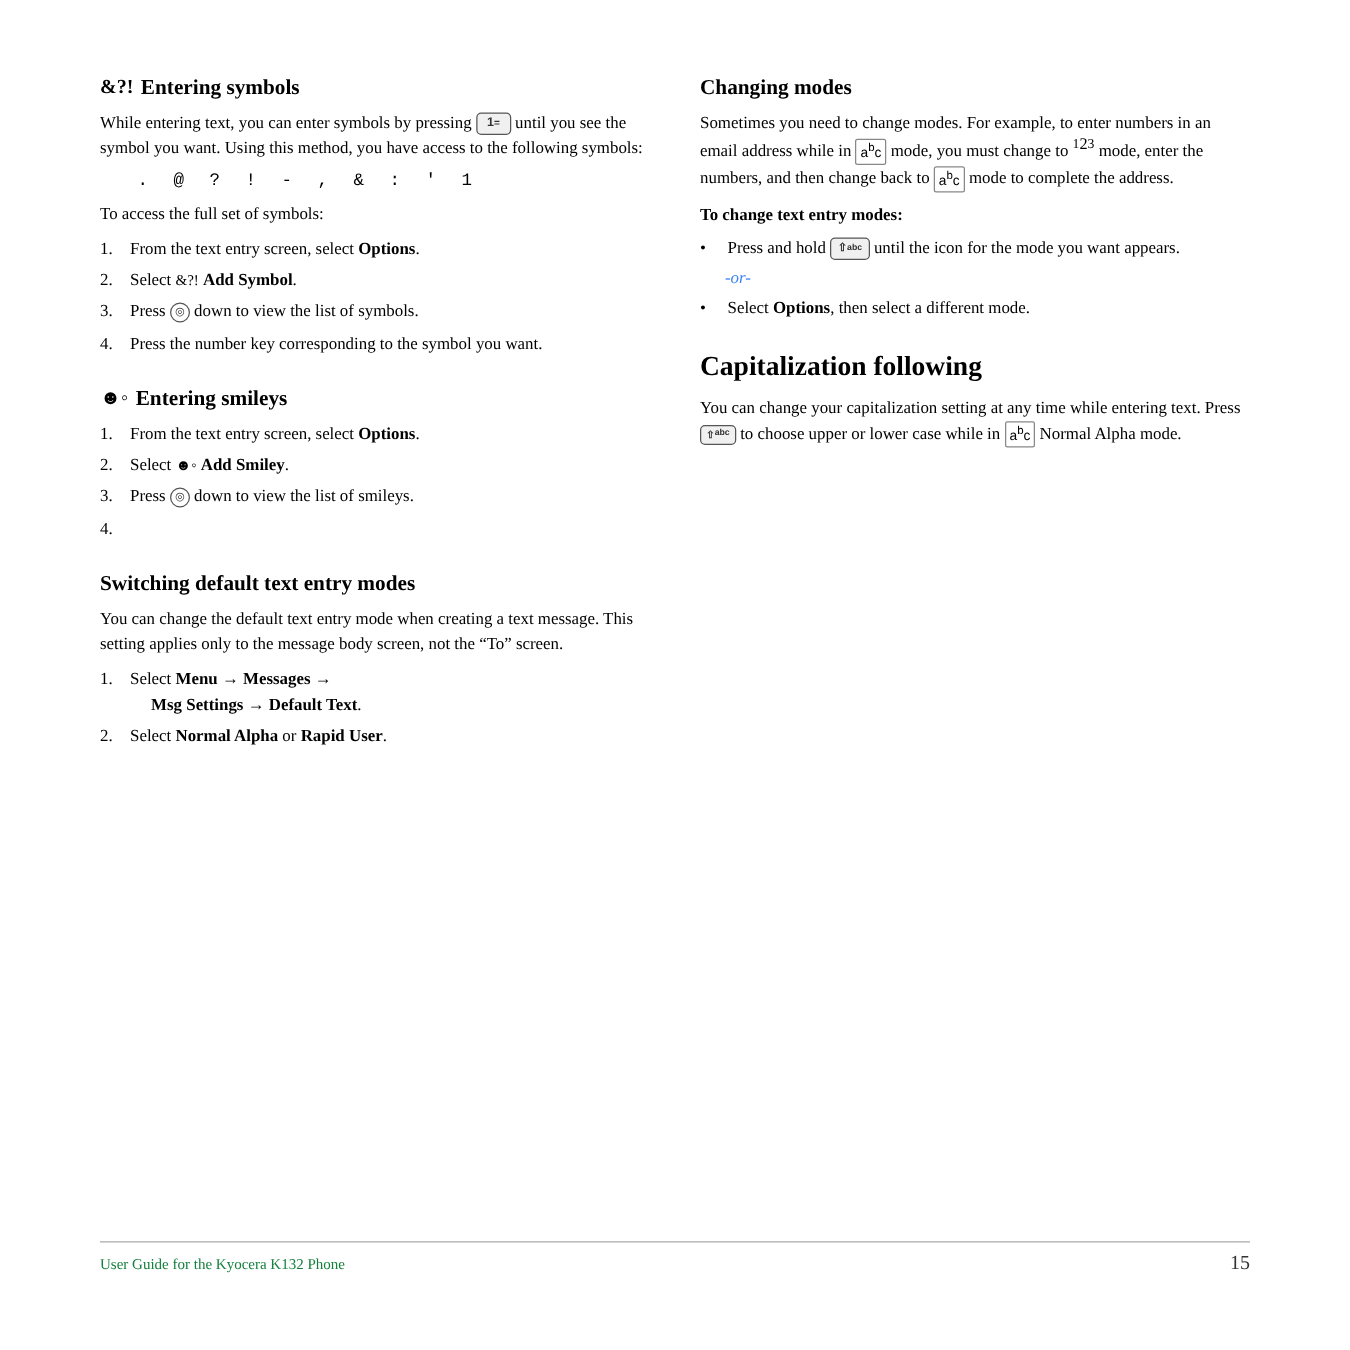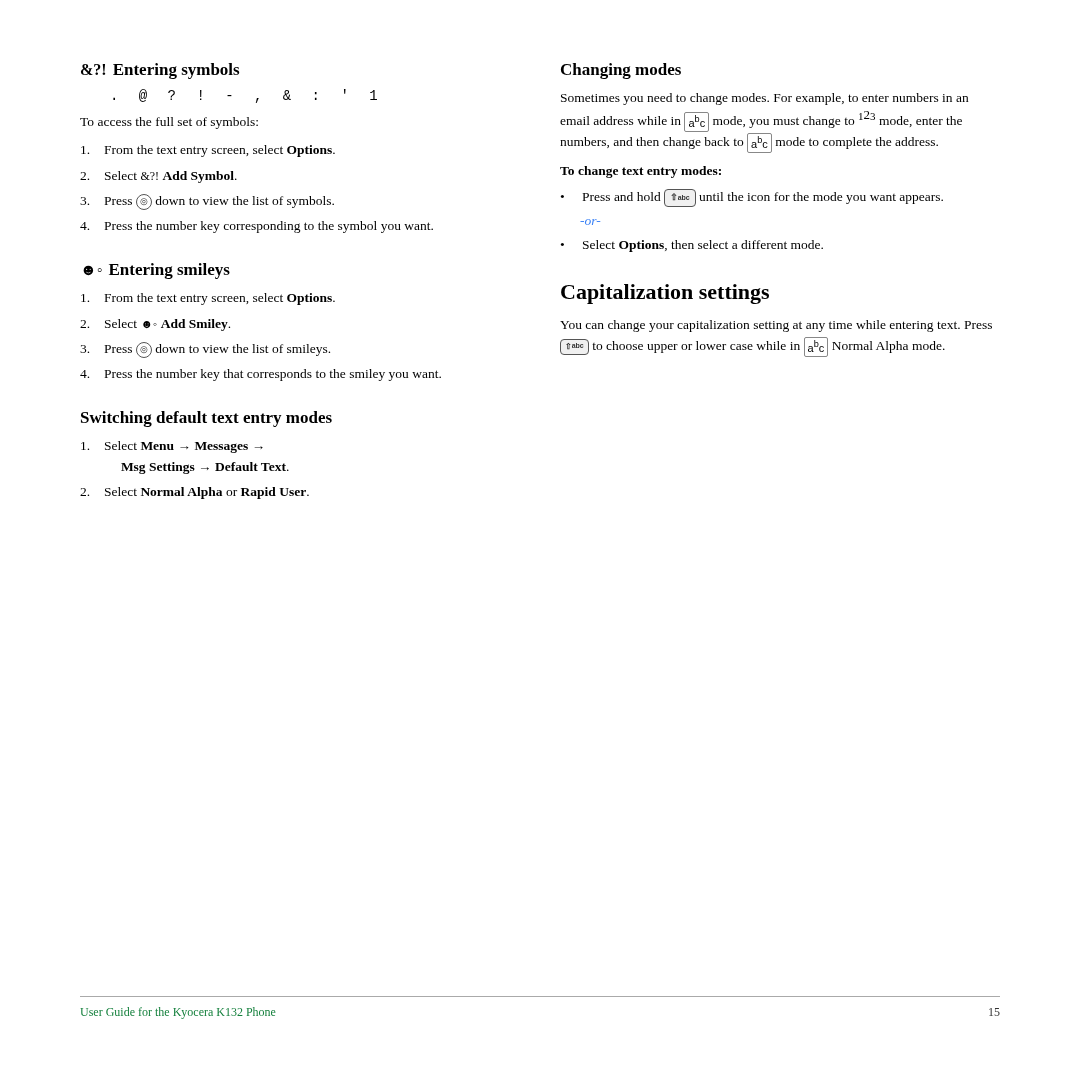--- a/index.html
+++ b/index.html
@@ -182,21 +182,21 @@
       align-items: center;
       margin-top: 20px;
     }
 
     .footer-text {
       font-size: 12px;
       color: #15803d;
     }
 
     .footer-page {
-      font-size: 12px;
+      font-size: 16px;
       color: #333;
     }
 
     .circle-icon {
       display: inline-flex;
       align-items: center;
       justify-content: center;
       width: 16px;
       height: 16px;
       border: 1.5px solid #555;
@@ -213,20 +213,25 @@
 <div class="page">
   <div class="content-area">
 
     <div class="left-column">
 
       <div class="section">
         <div class="section-title">
           <span class="section-icon">&amp;?!</span>
           <span>Entering symbols</span>
         </div>
+        <p>
+          While entering text, you can enter symbols by pressing
+          <span class="key-button">1<sub style="font-size:8px">=</sub></span>
+          until you see the symbol you want. Using this method, you have access to the following symbols:
+        </p>
         <div class="symbols-row">.   @   ?   !   -   ,   &amp;   :   '   1</div>
         <p>To access the full set of symbols:</p>
         <ol class="numbered-list">
           <li>
             <span class="num">1.</span>
             <span>From the text entry screen, select <span class="bold">Options</span>.</span>
           </li>
           <li>
             <span class="num">2.</span>
             <span>Select <span style="font-size:12px">&amp;?!</span> <span class="bold">Add Symbol</span>.</span>
@@ -255,29 +260,29 @@
           <li>
             <span class="num">2.</span>
             <span>Select <span style="font-size:12px">☻◦</span> <span class="bold">Add Smiley</span>.</span>
           </li>
           <li>
             <span class="num">3.</span>
             <span>Press <span class="circle-icon">◎</span> down to view the list of smileys.</span>
           </li>
           <li>
             <span class="num">4.</span>
-            <span>Press the number key that corresponds to the smiley you want.</span>
           </li>
         </ol>
       </div>
 
       <div class="section">
         <div class="section-title">
           <span>Switching default text entry modes</span>
         </div>
+        <p>You can change the default text entry mode when creating a text message. This setting applies only to the message body screen, not the “To” screen.</p>
         <ol class="numbered-list">
           <li>
             <span class="num">1.</span>
             <span>Select <span class="bold">Menu → Messages →<br>&nbsp;&nbsp;&nbsp;&nbsp;&nbsp;Msg Settings → Default Text</span>.</span>
           </li>
           <li>
             <span class="num">2.</span>
             <span>Select <span class="bold">Normal Alpha</span> or <span class="bold">Rapid User</span>.</span>
           </li>
         </ol>
@@ -313,21 +318,21 @@
         <div class="or-line">-or-</div>
         <ul class="bullet-list">
           <li>
             <span>Select <span class="bold">Options</span>, then select a different mode.</span>
           </li>
         </ul>
       </div>
 
       <div class="section">
         <div class="section-title section-title-large">
-          <span>Capitalization settings</span>
+          <span>Capitalization following</span>
         </div>
         <p>
           You can change your capitalization setting at any time while entering text. Press
           <span class="key-button-small" style="font-size:8px;">⇧<sub style="font-size:7px">abc</sub></span>
           to choose upper or lower case while in
           <span class="abc-inline">a<sup>b</sup>c</span>
           Normal Alpha mode.
         </p>
       </div>
 

